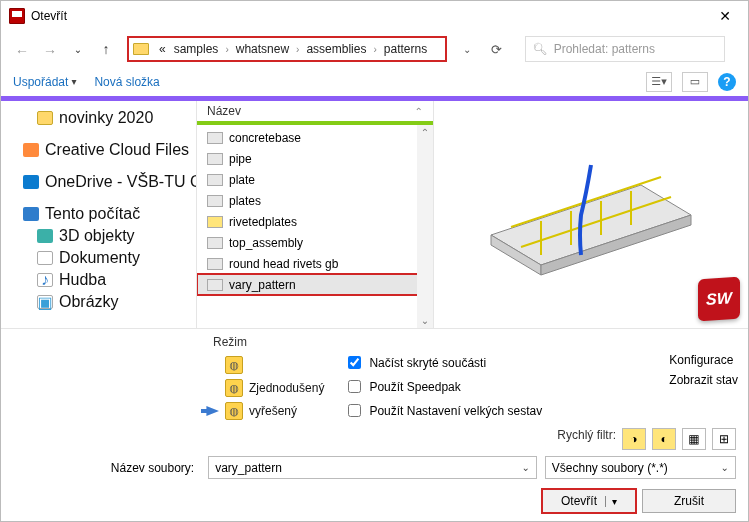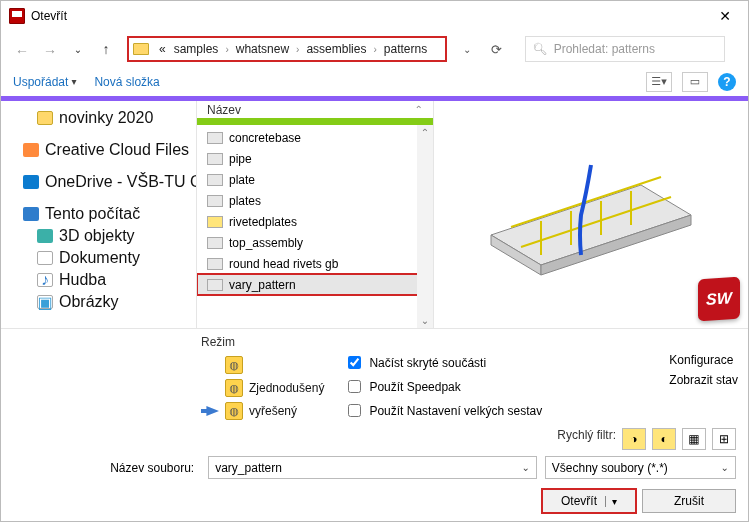--- a/index.html
+++ b/index.html
@@ -33,31 +33,31 @@
   .ticon { width:16px; height:14px; flex-shrink:0; display:flex; align-items:center; justify-content:center; border-radius:2px;}
   .ti-folder { background:#ffd86b; border:1px solid #c9a82c;}
   .ti-cloud { background:#ff8a3c;}
   .ti-onedrive { background:#0b7bcf;}
   .ti-pc { background:#2f7dcc;}
   .ti-3d { background:#3bb0a8;}
   .ti-doc { background:#fff; border:1px solid #aaa;}
   .ti-music { background:#fff; border:1px solid #aaa; color:#2f7dcc;}
   .ti-pic { background:#fff; border:1px solid #aaa; color:#3aa0d8;}
   .filepane { width:238px; border-left:1px solid #e5e5e5; border-right:1px solid #e5e5e5; display:flex; flex-direction:column;}
-  .filehdr { height:24px; border-bottom:7px solid #84cc16; display:flex; align-items:center; padding:0 10px; color:#333; font-size:12px; justify-content:space-between;}
+  .filehdr { height:24px; border-bottom:4px solid #84cc16; display:flex; align-items:center; padding:0 10px; color:#333; font-size:12px; justify-content:space-between;}
   .filelist { flex:1; overflow:auto; padding:2px 0;}
   .file-item { display:flex; align-items:center; height:21px; padding:0 10px; gap:6px; font-size:12px;}
   .file-item.selected { background:#e6e6e6; outline:2px solid #d02525; outline-offset:-1px;}
   .file-item .ic { width:16px; height:12px; background:#e8e8e8; border:1px solid #aaa; flex-shrink:0;}
   .preview { flex:1; position:relative; display:flex; align-items:center; justify-content:center; }
   .swbadge { position:absolute; right:8px; bottom:8px; width:42px; height:42px; background:#c0121b; border-radius:6px; transform:skewY(-4deg); display:flex; align-items:center; justify-content:center; color:#fff; font-weight:bold; font-style:italic; font-size:16px; box-shadow:0 2px 4px rgba(0,0,0,.3);}
   .belowbody { padding:6px 10px 4px 200px; font-size:12px;}
   .mode-row { display:flex; gap:20px; align-items:flex-start;}
   .mode-left { display:flex; flex-direction:column; gap:5px;}
-  .mode-lab { color:#333; margin-bottom:2px;}
+  .mode-lab { color:#333; margin-bottom:2px;margin-left:12px;}
   .mode-item { display:flex; align-items:center; gap:6px; color:#111;}
   .modeic { width:18px; height:18px; background:#ffd34d; border:1px solid #c8a120; border-radius:2px; display:flex; align-items:center; justify-content:center; color:#555; font-size:11px;}
   .arrowic { width:18px; height:10px; background:#3b7ad0; clip-path:polygon(0 50%,70% 0,70% 30%,100% 30%,100% 70%,70% 70%,70% 100%); transform:scaleX(-1);}
   .checks { display:flex; flex-direction:column; gap:5px; margin-top:18px;}
   .chk { display:flex; align-items:center; gap:5px;}
   .chk input { width:13px; height:13px;}
   .rightlabels { margin-left:auto; display:flex; flex-direction:column; gap:6px; margin-top:18px; text-align:left; white-space:nowrap;}
   .filterrow { display:flex; align-items:flex-start; justify-content:flex-end; gap:6px; padding:4px 12px 0 0; font-size:12px;}
   .filterrow .lbl { color:#333;}
   .fbtn { width:24px; height:22px; border:1px solid #bbb; background:#fff; display:flex; align-items:center; justify-content:center; font-size:12px;}
@@ -277,21 +277,21 @@
 
   <div class="filterrow">
     <span class="lbl">Rychlý filtr:</span>
     <span class="fbtn gold">◑</span>
     <span class="fbtn gold">◐</span>
     <span class="fbtn">▦</span>
     <span class="fbtn">⊞</span>
   </div>
 
   <div class="bottomrow">
-    <span class="lab">Název souboru:</span>
+    <span class="lab">Název soubory:</span>
     <div class="selectlike fileinput">
       <span>vary_pattern</span>
       <span class="caret">⌄</span>
     </div>
     <div class="selectlike typeselect">
       <span>Všechny soubory (*.*)</span>
       <span class="caret">⌄</span>
     </div>
   </div>
 

